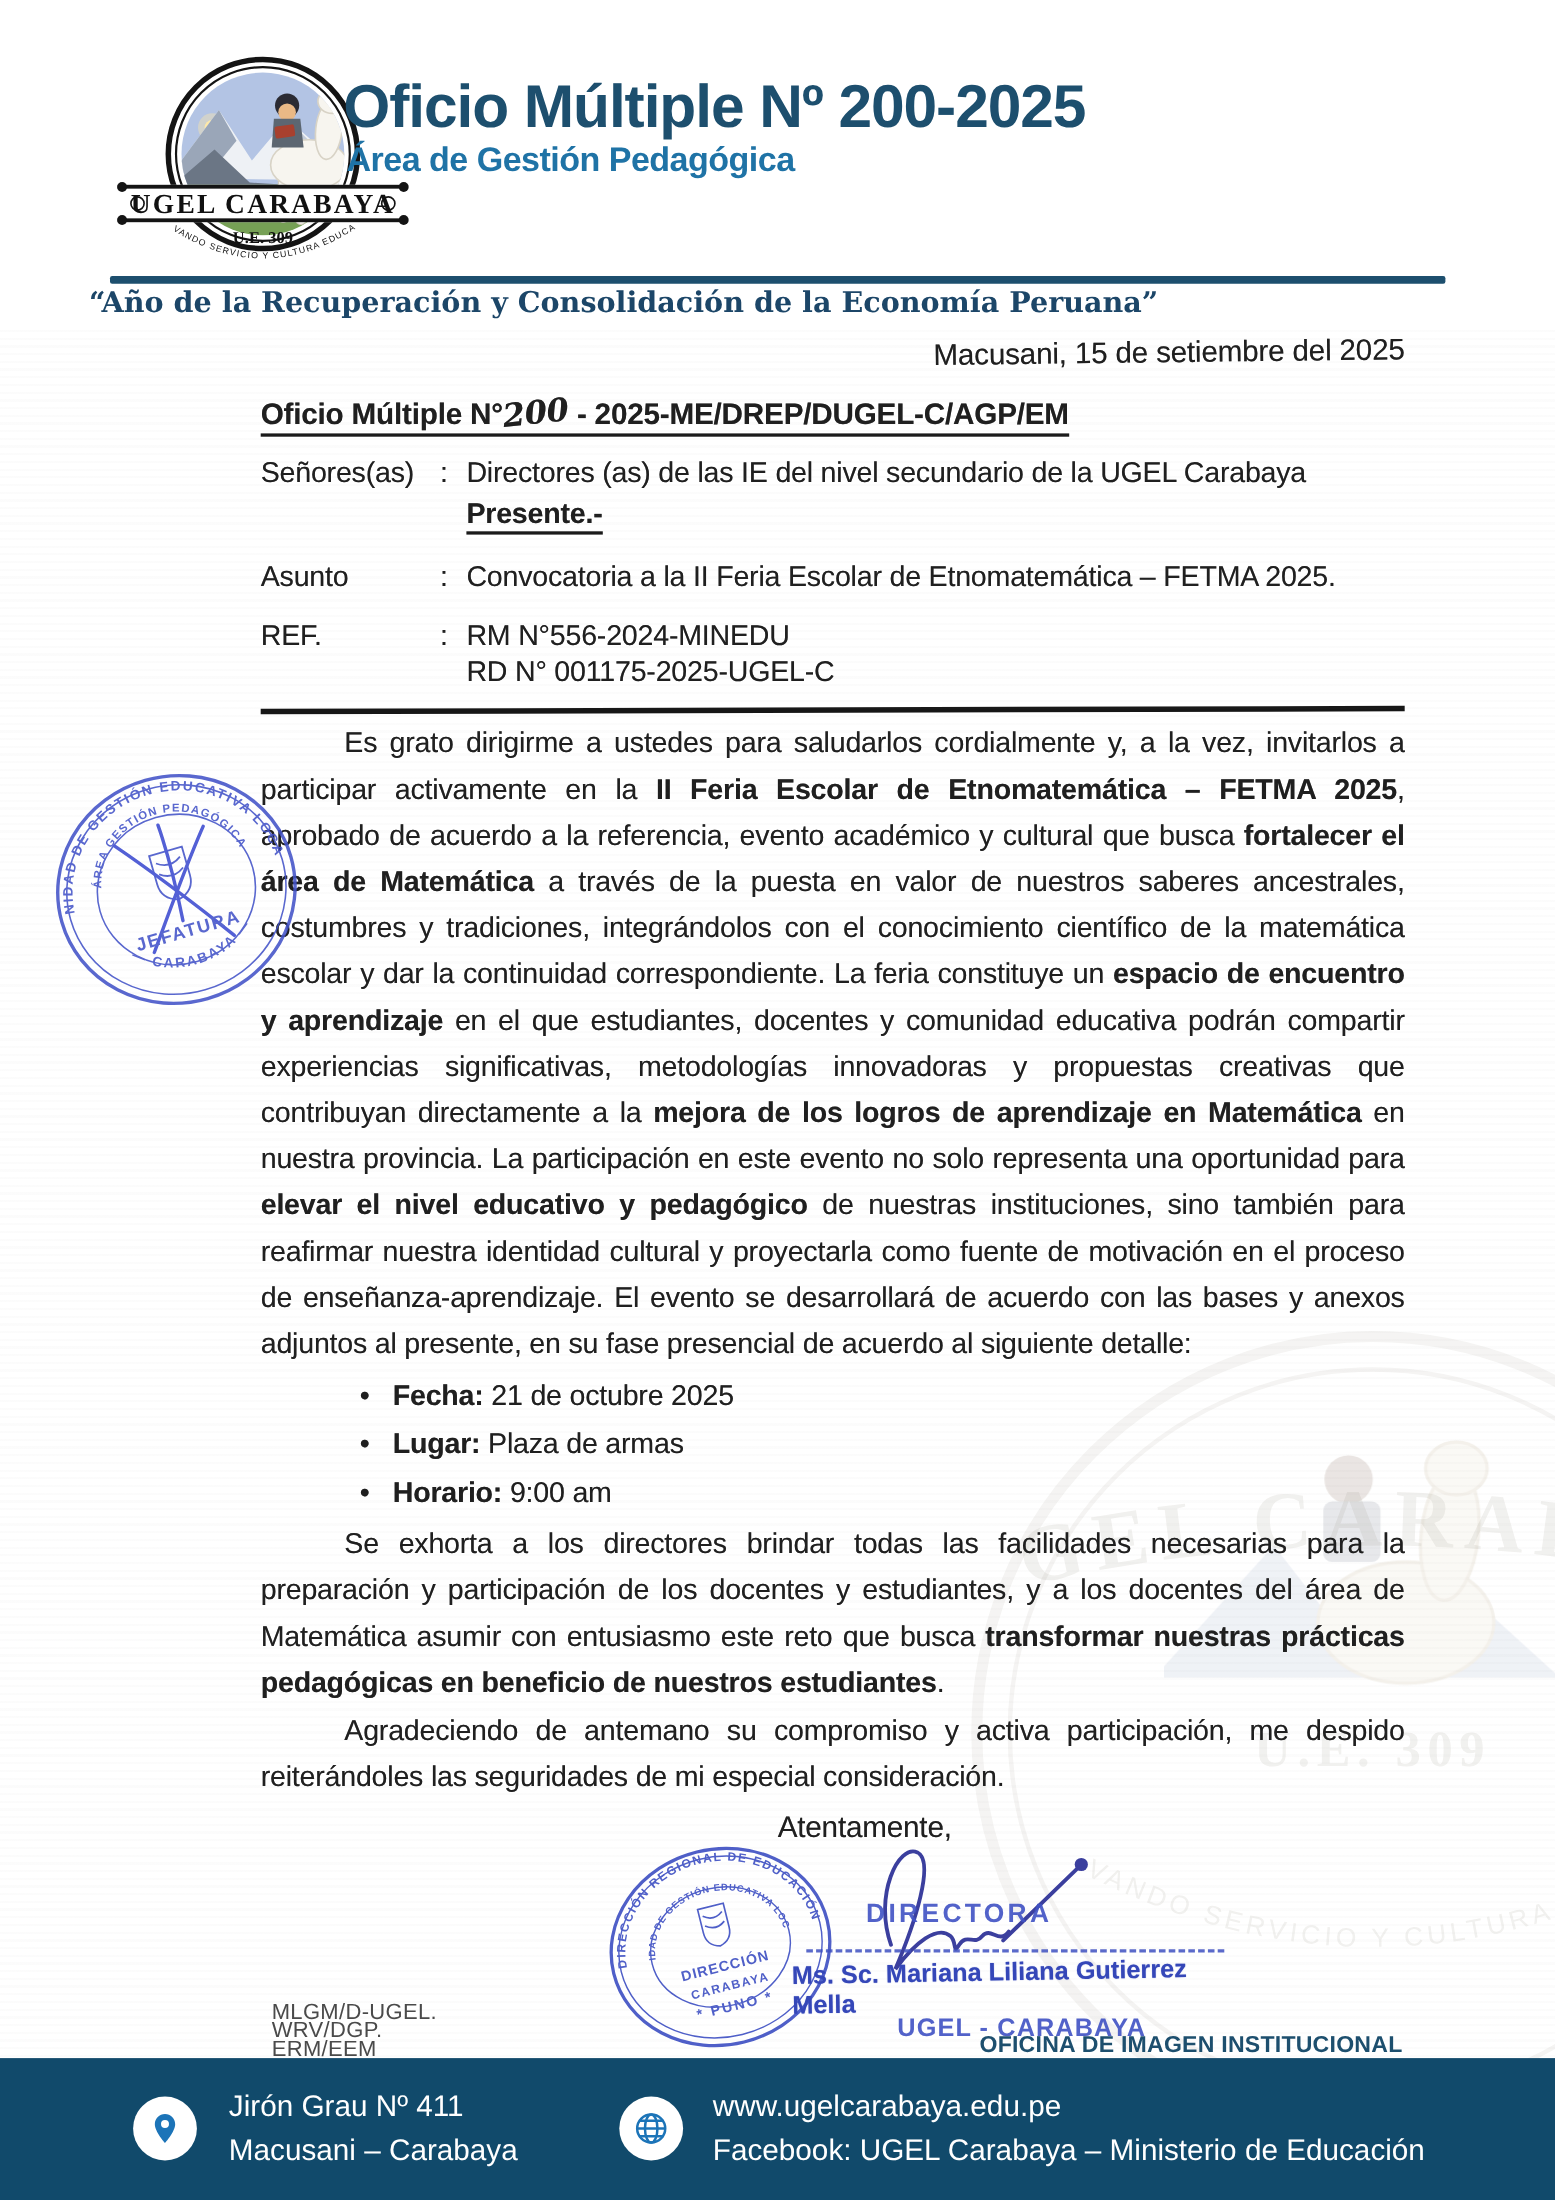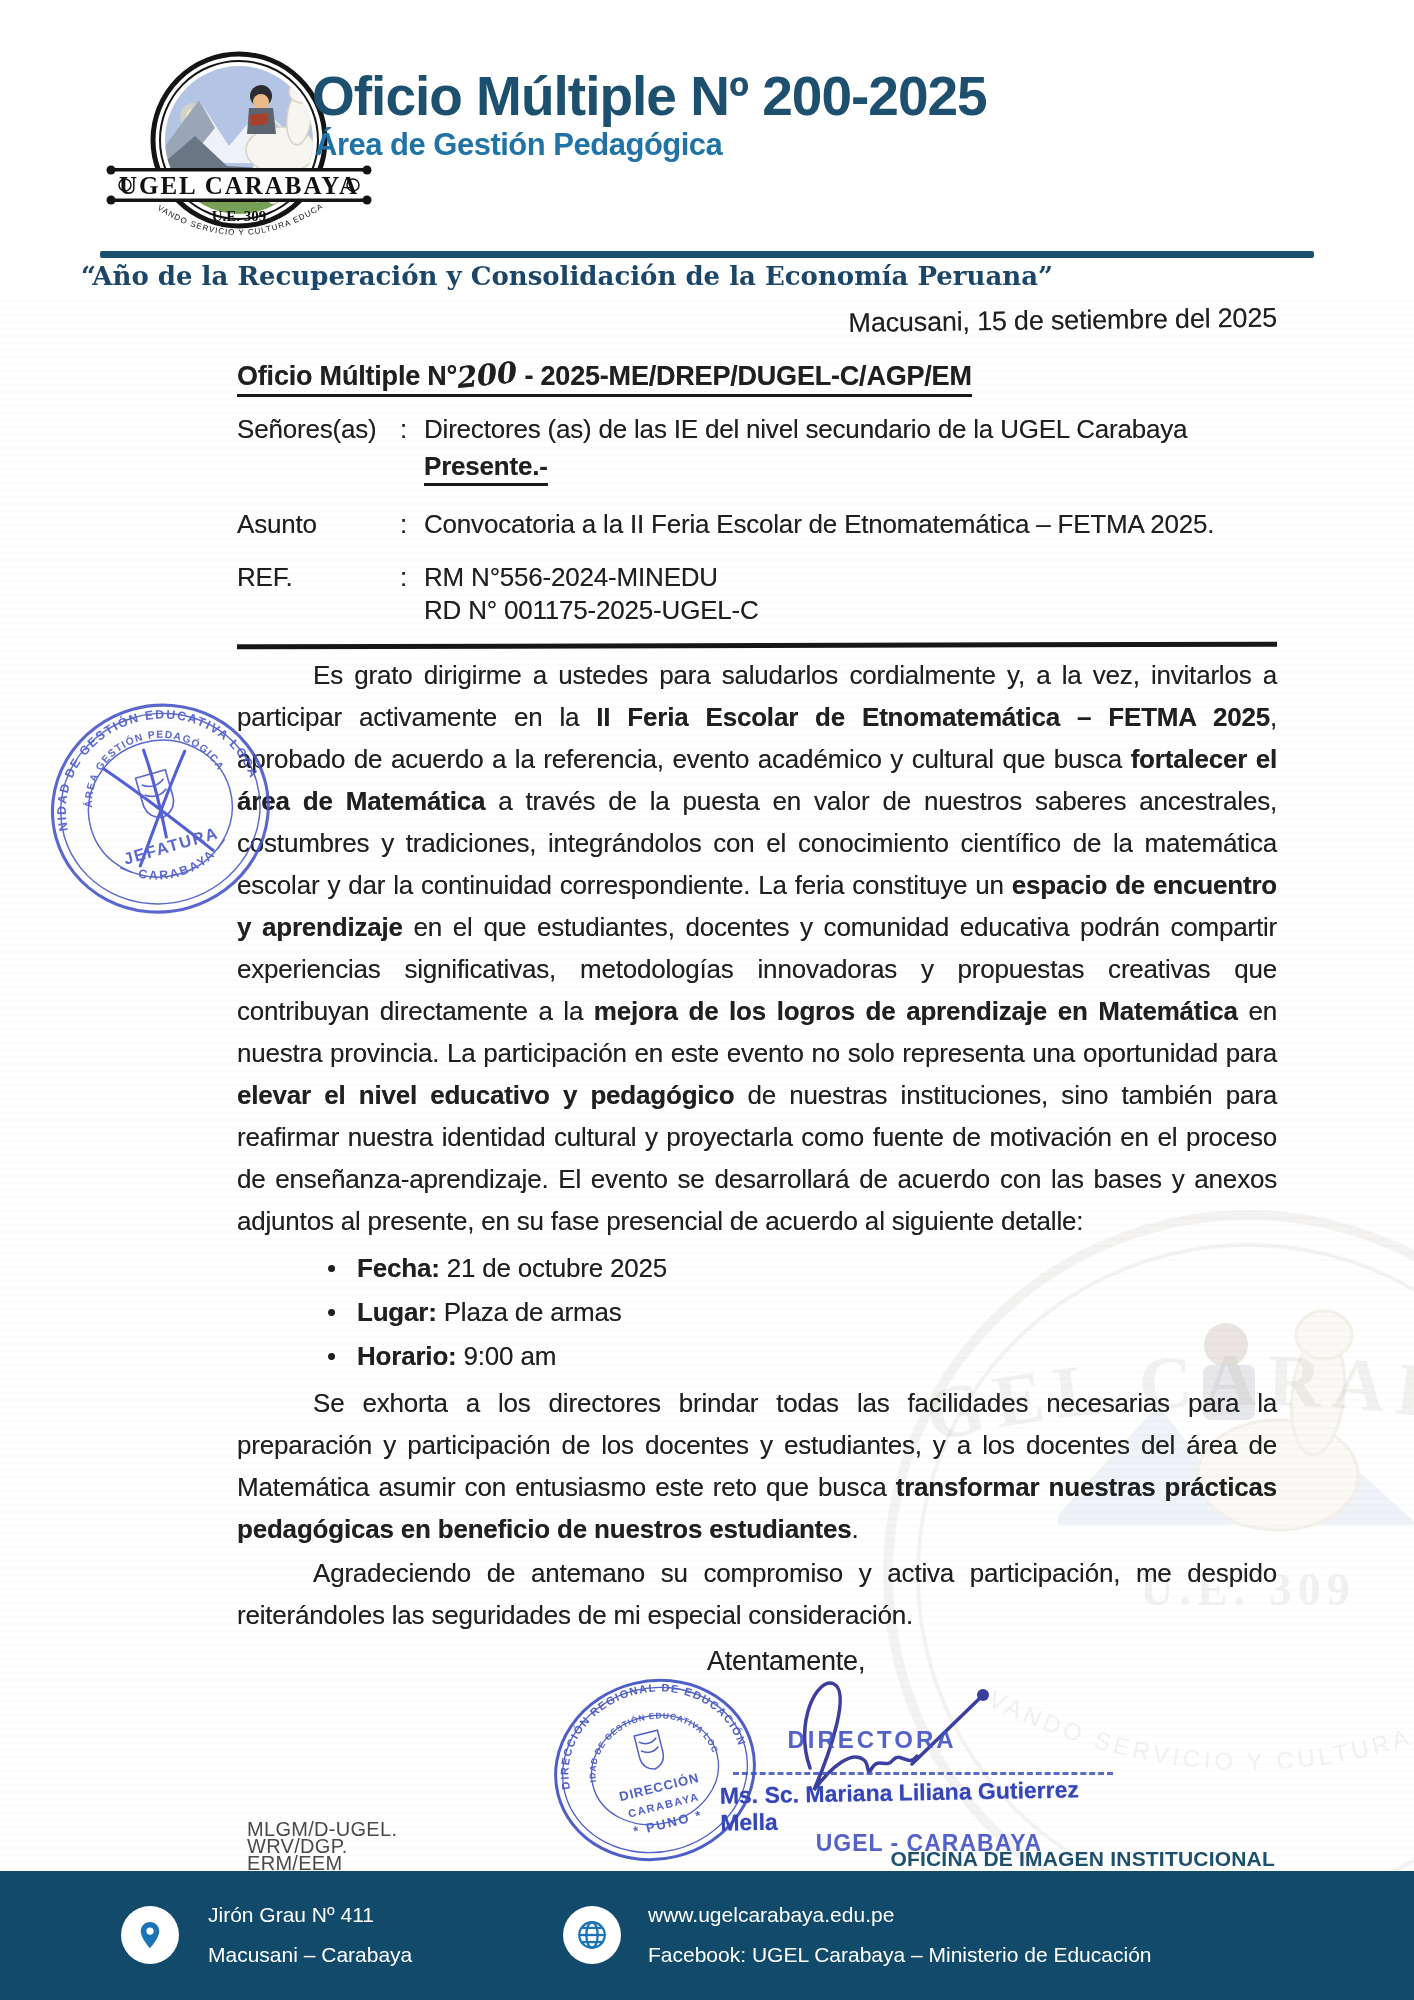--- a/index.html
+++ b/index.html
@@ -59,21 +59,21 @@
   .office-label{position:absolute;right:139px;top:1847px;font-size:21px;font-weight:800;
                 color:#1d4f6e;letter-spacing:.2px;}
 
   .watermark{position:absolute;left:858px;top:1185px;width:780px;height:780px;pointer-events:none;}
 
   
   .footer{position:absolute;left:0;bottom:0;width:1414px;height:129px;background:#114a6b;}
   .f-circle{position:absolute;width:58px;height:58px;border-radius:50%;background:#ffffff;
             top:35px;display:flex;align-items:center;justify-content:center;}
   .f-circle.c1{left:121px;} .f-circle.c2{left:563px;}
-  .f-text{position:absolute;top:24px;color:#ffffff;font-size:21px;line-height:40px;font-weight:400;}
+  .f-text{position:absolute;top:24px;color:#ffffff;font-size:27px;line-height:40px;font-weight:400;}
   .f-text.t1{left:208px;} .f-text.t2{left:648px;}
 
   .scanlines{position:absolute;left:0;top:300px;width:1414px;height:1570px;pointer-events:none;
              background:repeating-linear-gradient(180deg,rgba(110,110,110,.025) 0 2px,transparent 2px 7px);}
 </style>
 </head>
 <body>
 
 <div class="page">
 

